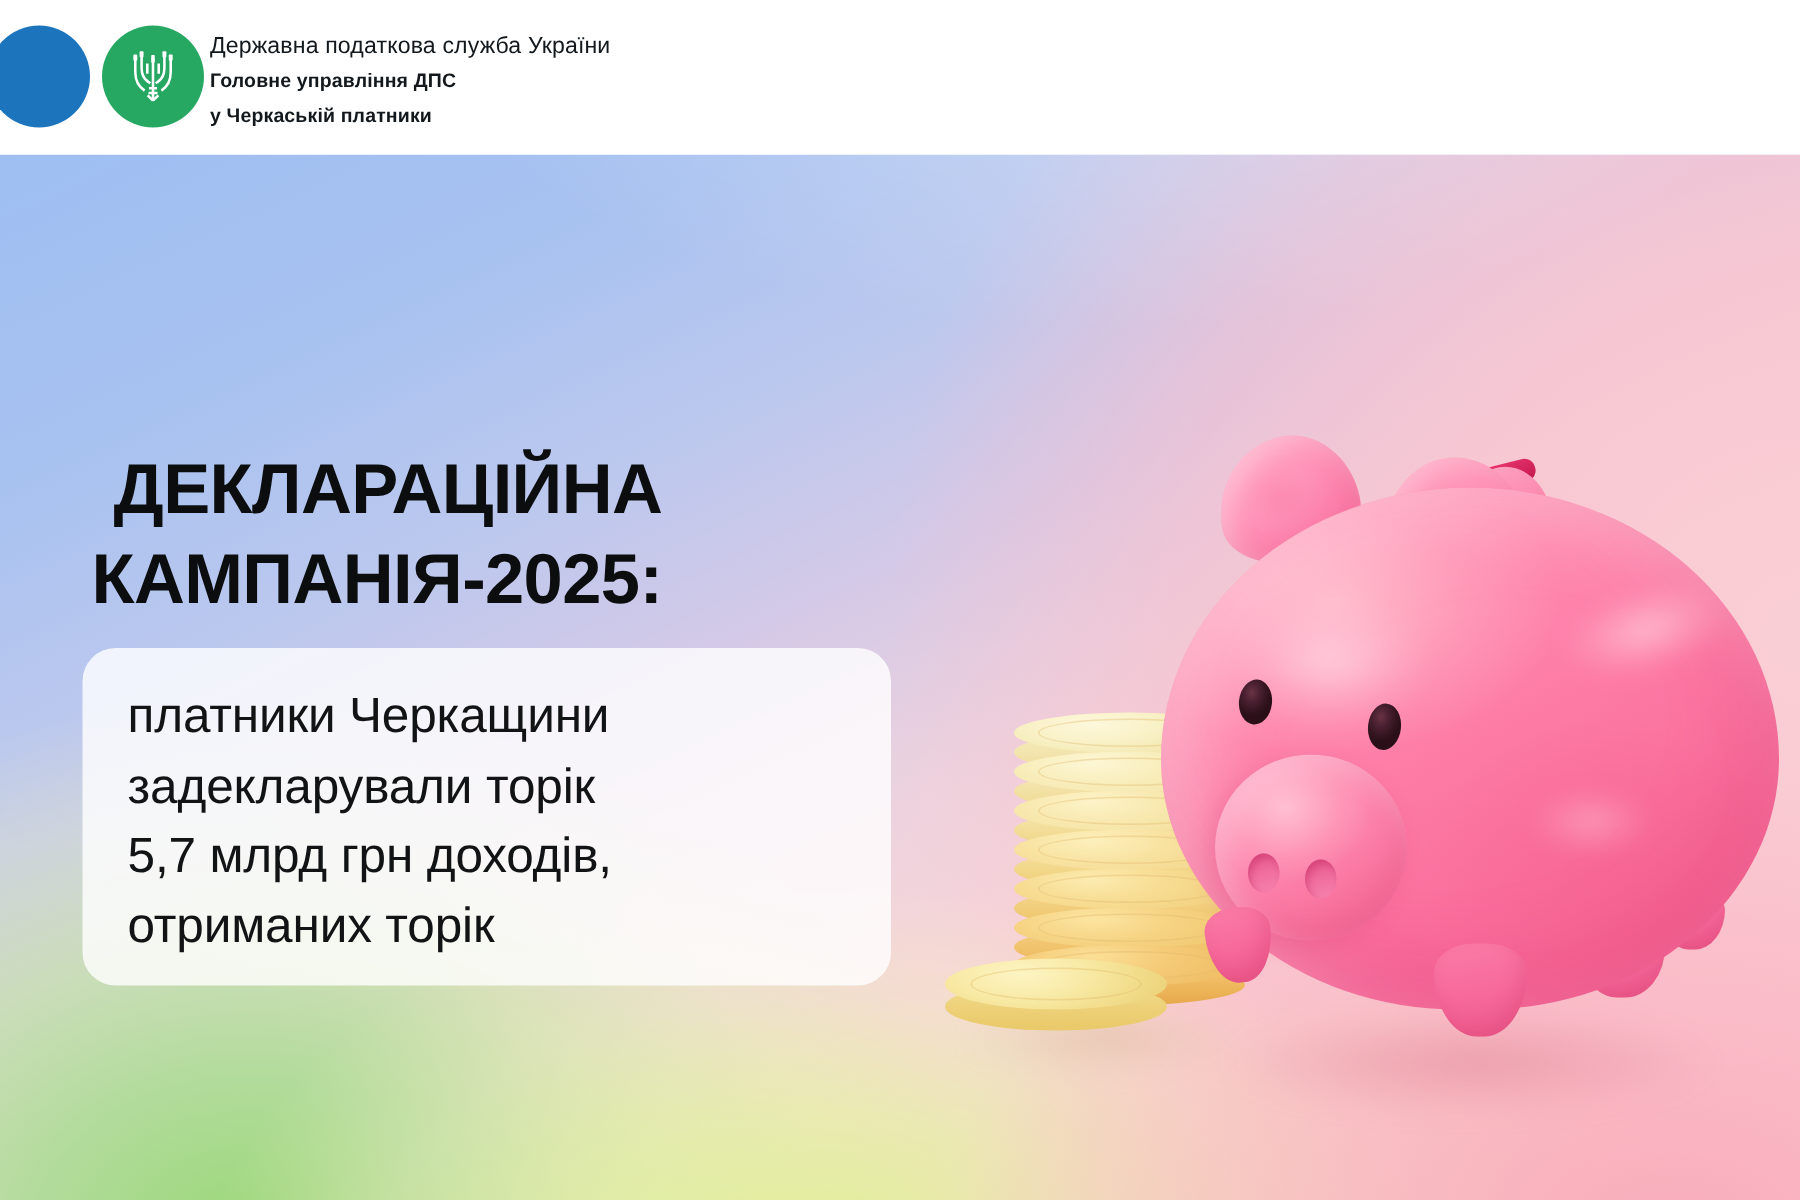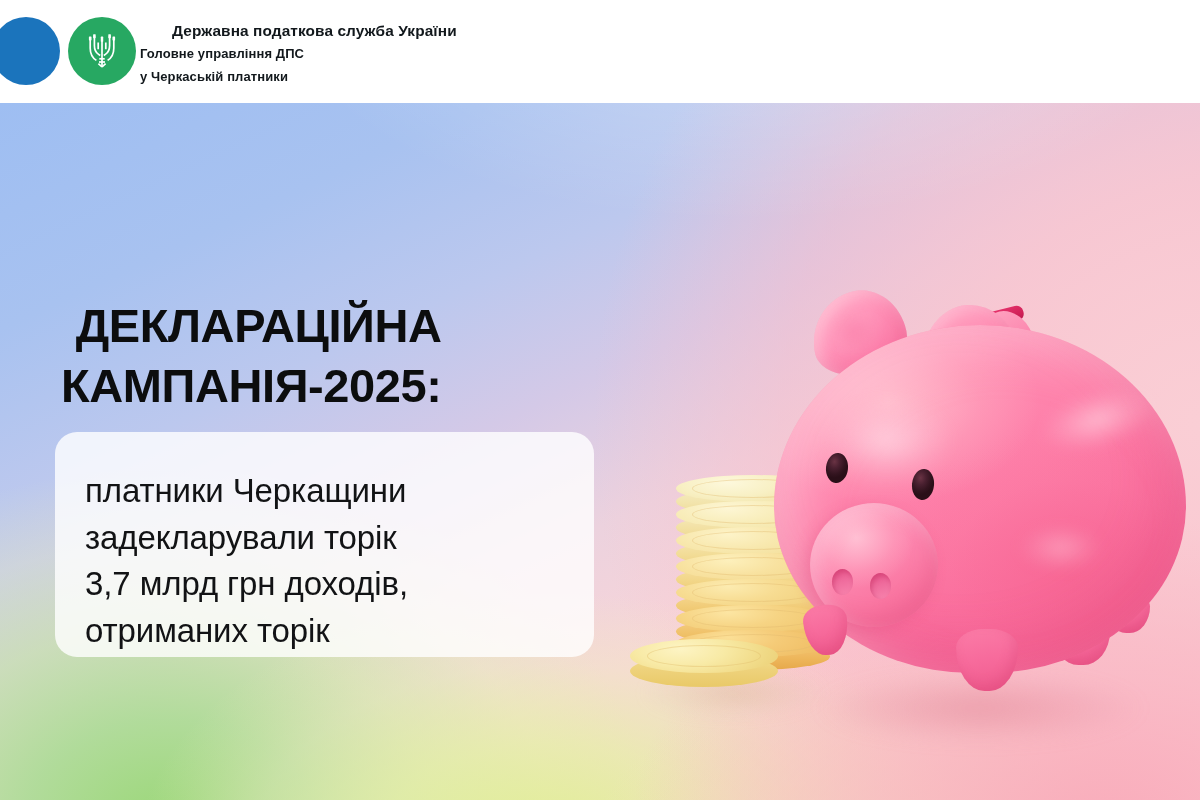--- a/index.html
+++ b/index.html
@@ -58,25 +58,24 @@
   .trident { width: 34px; height: 42px; display:block; }
 
   .header-text {
     position: absolute;
     left: 140px;
     top: 19px;
     color: #12181c;
   }
   .header-line1 {
     font-size: 15.4px;
-    font-weight: bold;
+    font-weight: normal;
     letter-spacing: 0.1px;
     line-height: 23px;
     white-space: nowrap;
-    margin-left: 32px;
   }
   .header-line2, .header-line3 {
     font-size: 13px;
     font-weight: bold;
     letter-spacing: 0.1px;
     line-height: 23px;
     white-space: nowrap;
   }
 
   
@@ -414,21 +413,21 @@
   
   .info-card {
     position: absolute;
     left: 55px;
     top: 432px;
     width: 539px;
     height: 225px;
     border-radius: 22px;
     background: rgba(255,255,255,0.80);
     z-index: 30;
-    padding: 36px 30px 0 30px;
+    padding: 22px 30px 0 30px;
   }
   .card-line {
     font-size: 33px;
     line-height: 46.5px;
     color: #121315;
     white-space: nowrap;
     letter-spacing: -0.1px;
   }
 </style>
 </head>
@@ -527,21 +526,21 @@
   </div>
 
   <div class="title-block">
     <div class="title-line">ДЕКЛАРАЦІЙНА</div>
     <div class="title-line">КАМПАНІЯ-2025:</div>
   </div>
 
   <div class="info-card">
     <div class="card-line">платники Черкащини</div>
     <div class="card-line">задекларували торік</div>
-    <div class="card-line">3,7 млрд грн доходів,</div>
+    <div class="card-line">5,7 млрд грн доходів,</div>
     <div class="card-line">отриманих торік</div>
   </div>
 
   <div class="header-band">
     <div class="logo-marks">
       <div class="logo-circle-blue"></div>
       <div class="logo-circle-green">
         <svg class="trident" viewBox="0 0 34 42">
           <g fill="none" stroke="#ffffff" stroke-width="1.7">
             <path d="M17 9 L17 37"></path>

